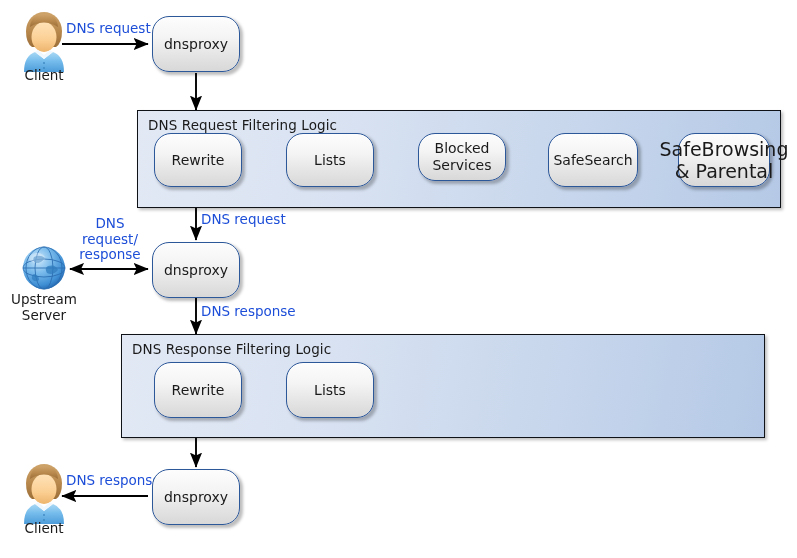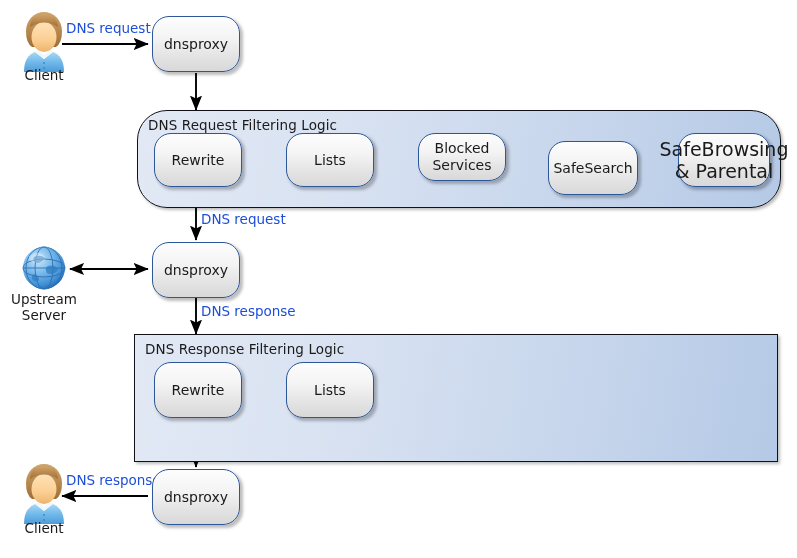--- a/index.html
+++ b/index.html
@@ -187,48 +187,51 @@
 
   <div class="actor-caption" style="left:-4px; top:292px;">Upstream
 Server</div>
 
   <div class="actor-caption" style="left:-4px; top:521px;">Client</div>
 
   <div class="edge-label left" style="left:66px; top:21px;">DNS request</div>
 
   <div class="edge-label left" style="left:201px; top:212px;">DNS request</div>
 
+  <div class="edge-label" style="left:64px; top:216px; width:92px;">DNS
+request/
+response</div>
 
   <div class="edge-label left" style="left:201px; top:304px;">DNS response</div>
 
   <div class="edge-label left" style="left:66px; top:473px;">DNS response</div>
 
   <div class="node" style="left:152px; top:16px; width:88px; height:56px;">dnsproxy</div>
 
   <div class="node" style="left:152px; top:242px; width:88px; height:56px;">dnsproxy</div>
 
   <div class="node" style="left:152px; top:469px; width:88px; height:56px;">dnsproxy</div>
 
-  <div class="group-box" style="left:137px; top:110px; width:644px; height:98px;border-radius:30px;">
+  <div class="group-box" style="left:137px; top:110px; width:644px; height:98px;">
     <div class="group-title">DNS Request Filtering Logic</div>
   </div>
 
   <div class="node" style="left:154px; top:133px; width:88px; height:54px;">Rewrite</div>
 
   <div class="node" style="left:286px; top:133px; width:88px; height:54px;">Lists</div>
 
   <div class="node" style="left:418px; top:133px; width:88px; height:48px;">Blocked
 Services</div>
 
-  <div class="node" style="left:548px; top:133px; width:90px; height:54px;margin-top:8px;">SafeSearch</div>
+  <div class="node" style="left:548px; top:133px; width:90px; height:54px;">SafeSearch</div>
 
   <div class="node" style="left:678px; top:133px; width:92px; height:54px; font-size:19px;">SafeBrowsing
 &amp; Parental</div>
 
-  <div class="group-box" style="left:134px; top:334px; width:644px; height:128px;">
+  <div class="group-box" style="left:121px; top:334px; width:644px; height:104px;">
     <div class="group-title">DNS Response Filtering Logic</div>
   </div>
 
   <div class="node" style="left:154px; top:362px; width:88px; height:56px;">Rewrite</div>
 
   <div class="node" style="left:286px; top:362px; width:88px; height:56px;">Lists</div>
 
 </div>
 
 </body></html>

